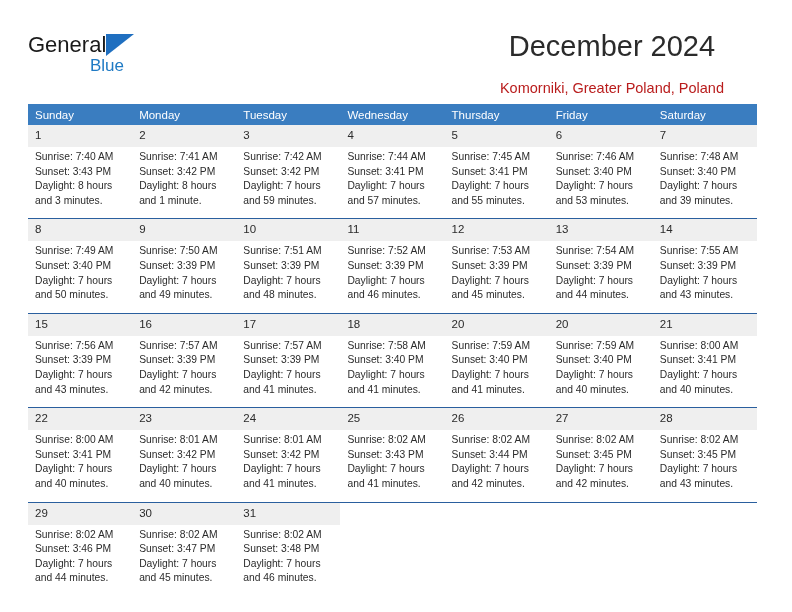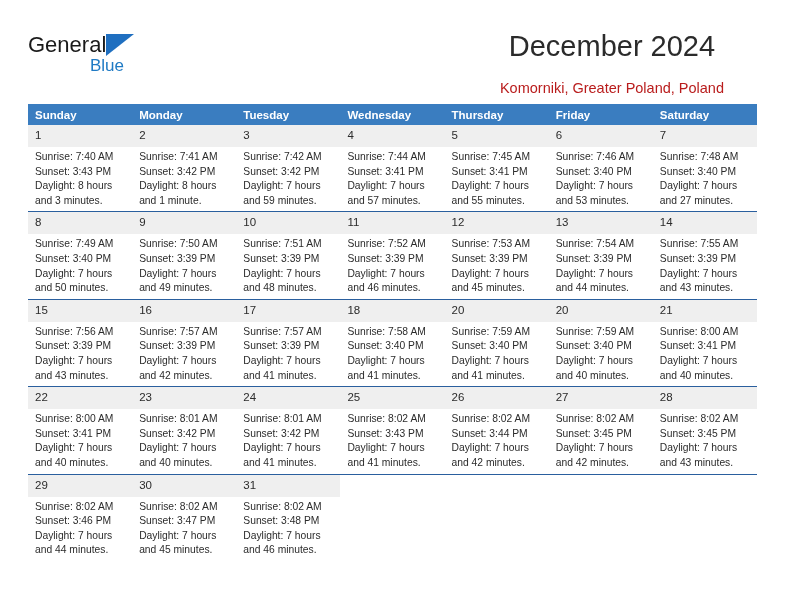--- a/index.html
+++ b/index.html
@@ -93,21 +93,21 @@
     width: 729px;
   }
   table.calendar {
     border-collapse: collapse;
     table-layout: fixed;
     width: 729px;
   }
   table.calendar th {
     background: #3a7dc0;
     color: #ffffff;
-    font-weight: bold;
+    font-weight: normal;
     font-size: 11.5px;
     text-align: left;
     padding: 4px 0 4px 7px;
     height: 13px;
     border: none;
   }
   table.calendar td {
     vertical-align: top;
     padding: 0;
     border: none;
@@ -123,21 +123,21 @@
     font-size: 11.5px;
     color: #2b2b2b;
     padding: 4px 0 5px 7px;
     height: 13px;
     line-height: 13px;
   }
   .daynum.empty {
     background: #ffffff;
   }
   .info {
-    padding: 3px 6px 3px 7px;
+    padding: 3px 6px 10px 7px;
     font-size: 10.3px;
     line-height: 14.6px;
     color: #2b2b2b;
   }
   .info div {
     white-space: nowrap;
   }
   td.empty-cell .info {
     min-height: 58px;
   }
@@ -230,21 +230,21 @@
                 <div>Daylight: 7 hours</div>
                 <div>and 53 minutes.</div>
               </div>
             </td>
             <td>
               <div class="daynum">7</div>
               <div class="info">
                 <div>Sunrise: 7:48 AM</div>
                 <div>Sunset: 3:40 PM</div>
                 <div>Daylight: 7 hours</div>
-                <div>and 27 minutes.</div>
+                <div>and 39 minutes.</div>
               </div>
             </td>
           </tr>
           <tr class="week-row">
             <td>
               <div class="daynum">8</div>
               <div class="info">
                 <div>Sunrise: 7:49 AM</div>
                 <div>Sunset: 3:40 PM</div>
                 <div>Daylight: 7 hours</div>

